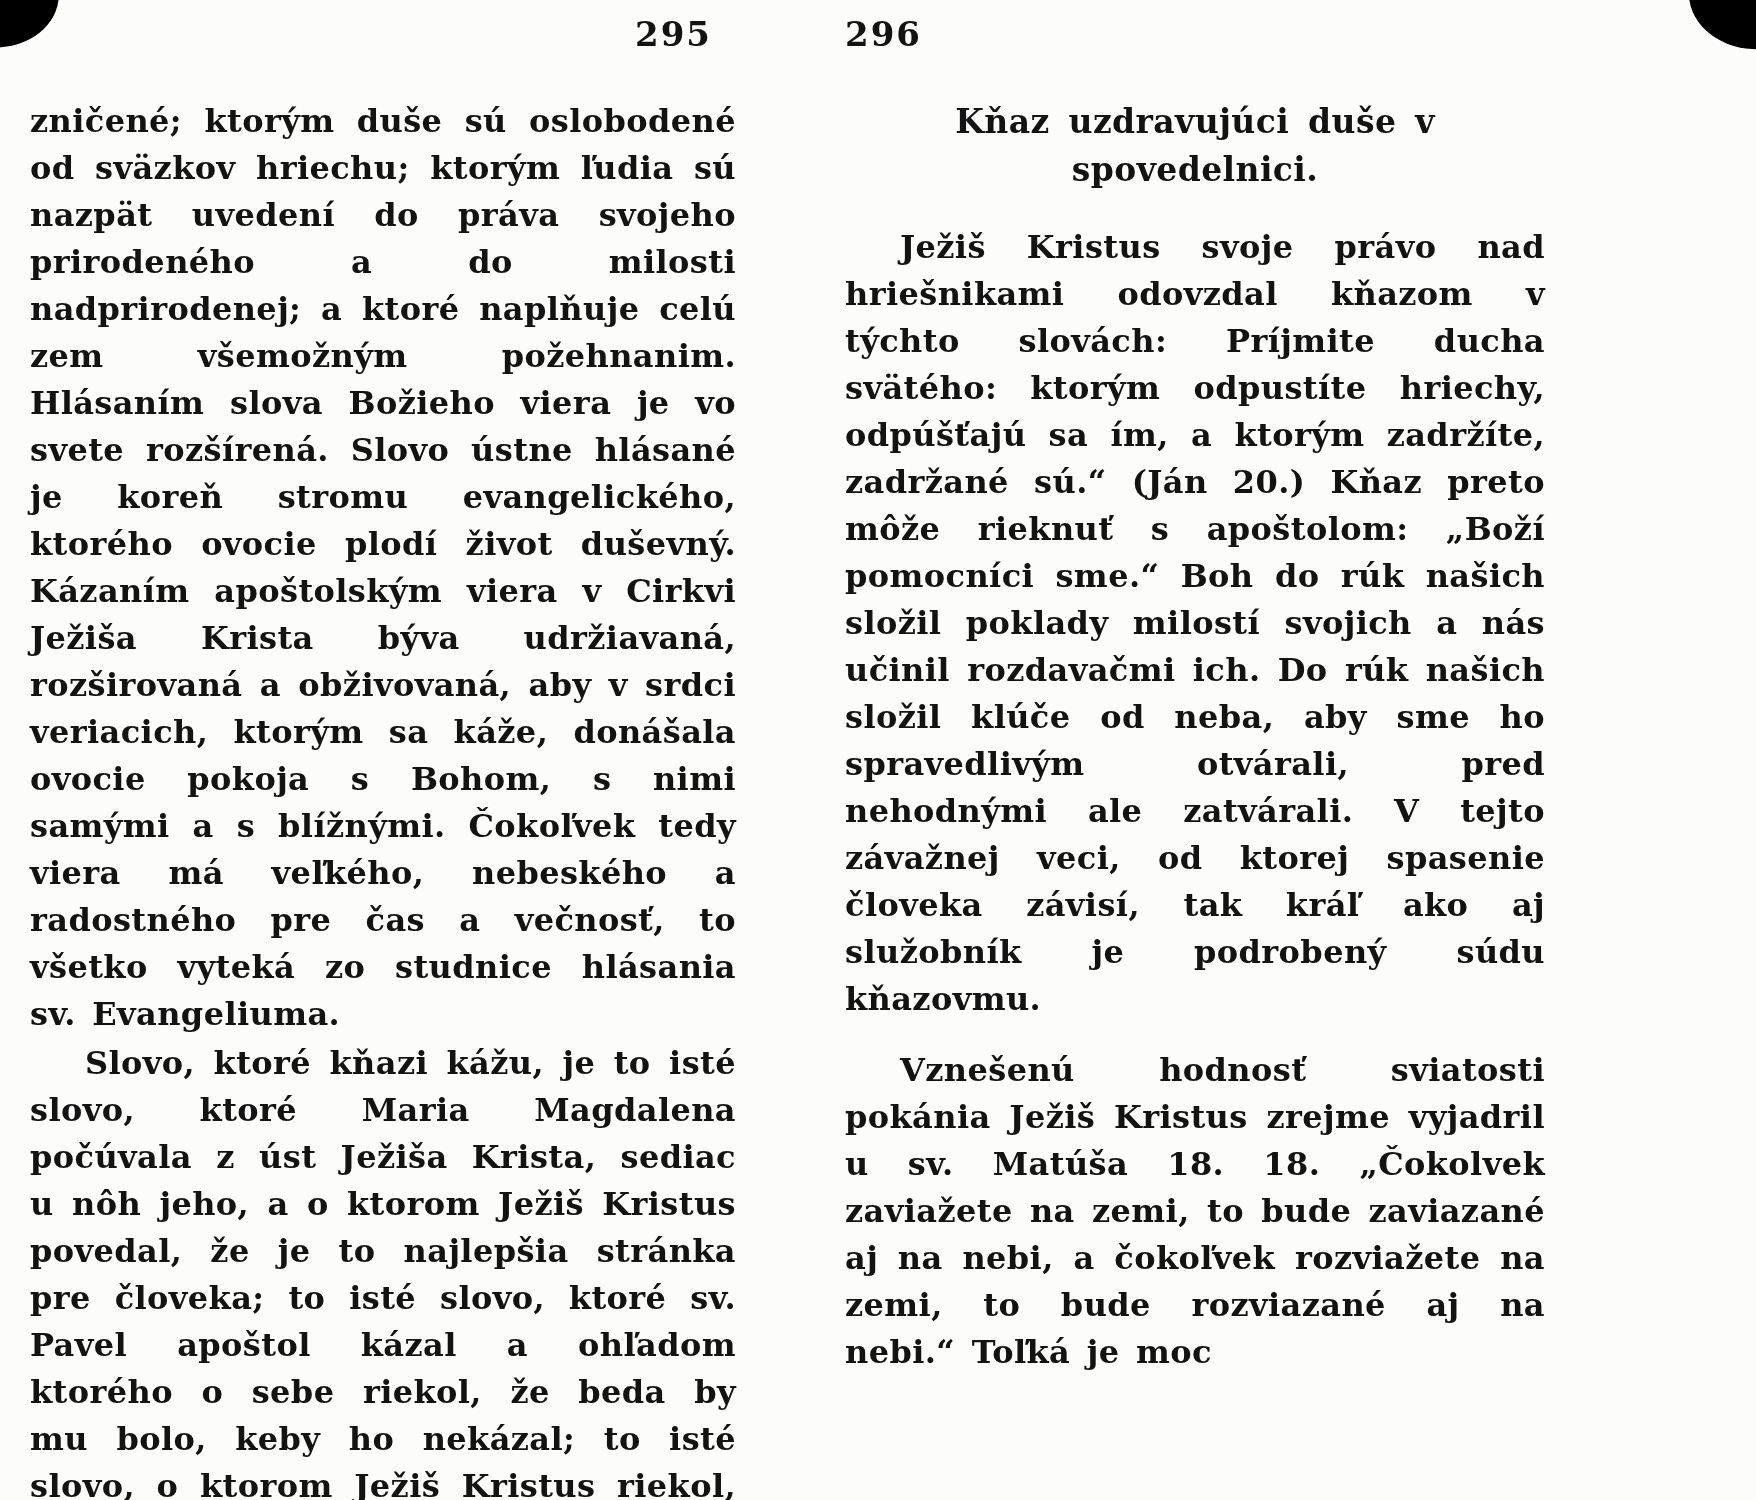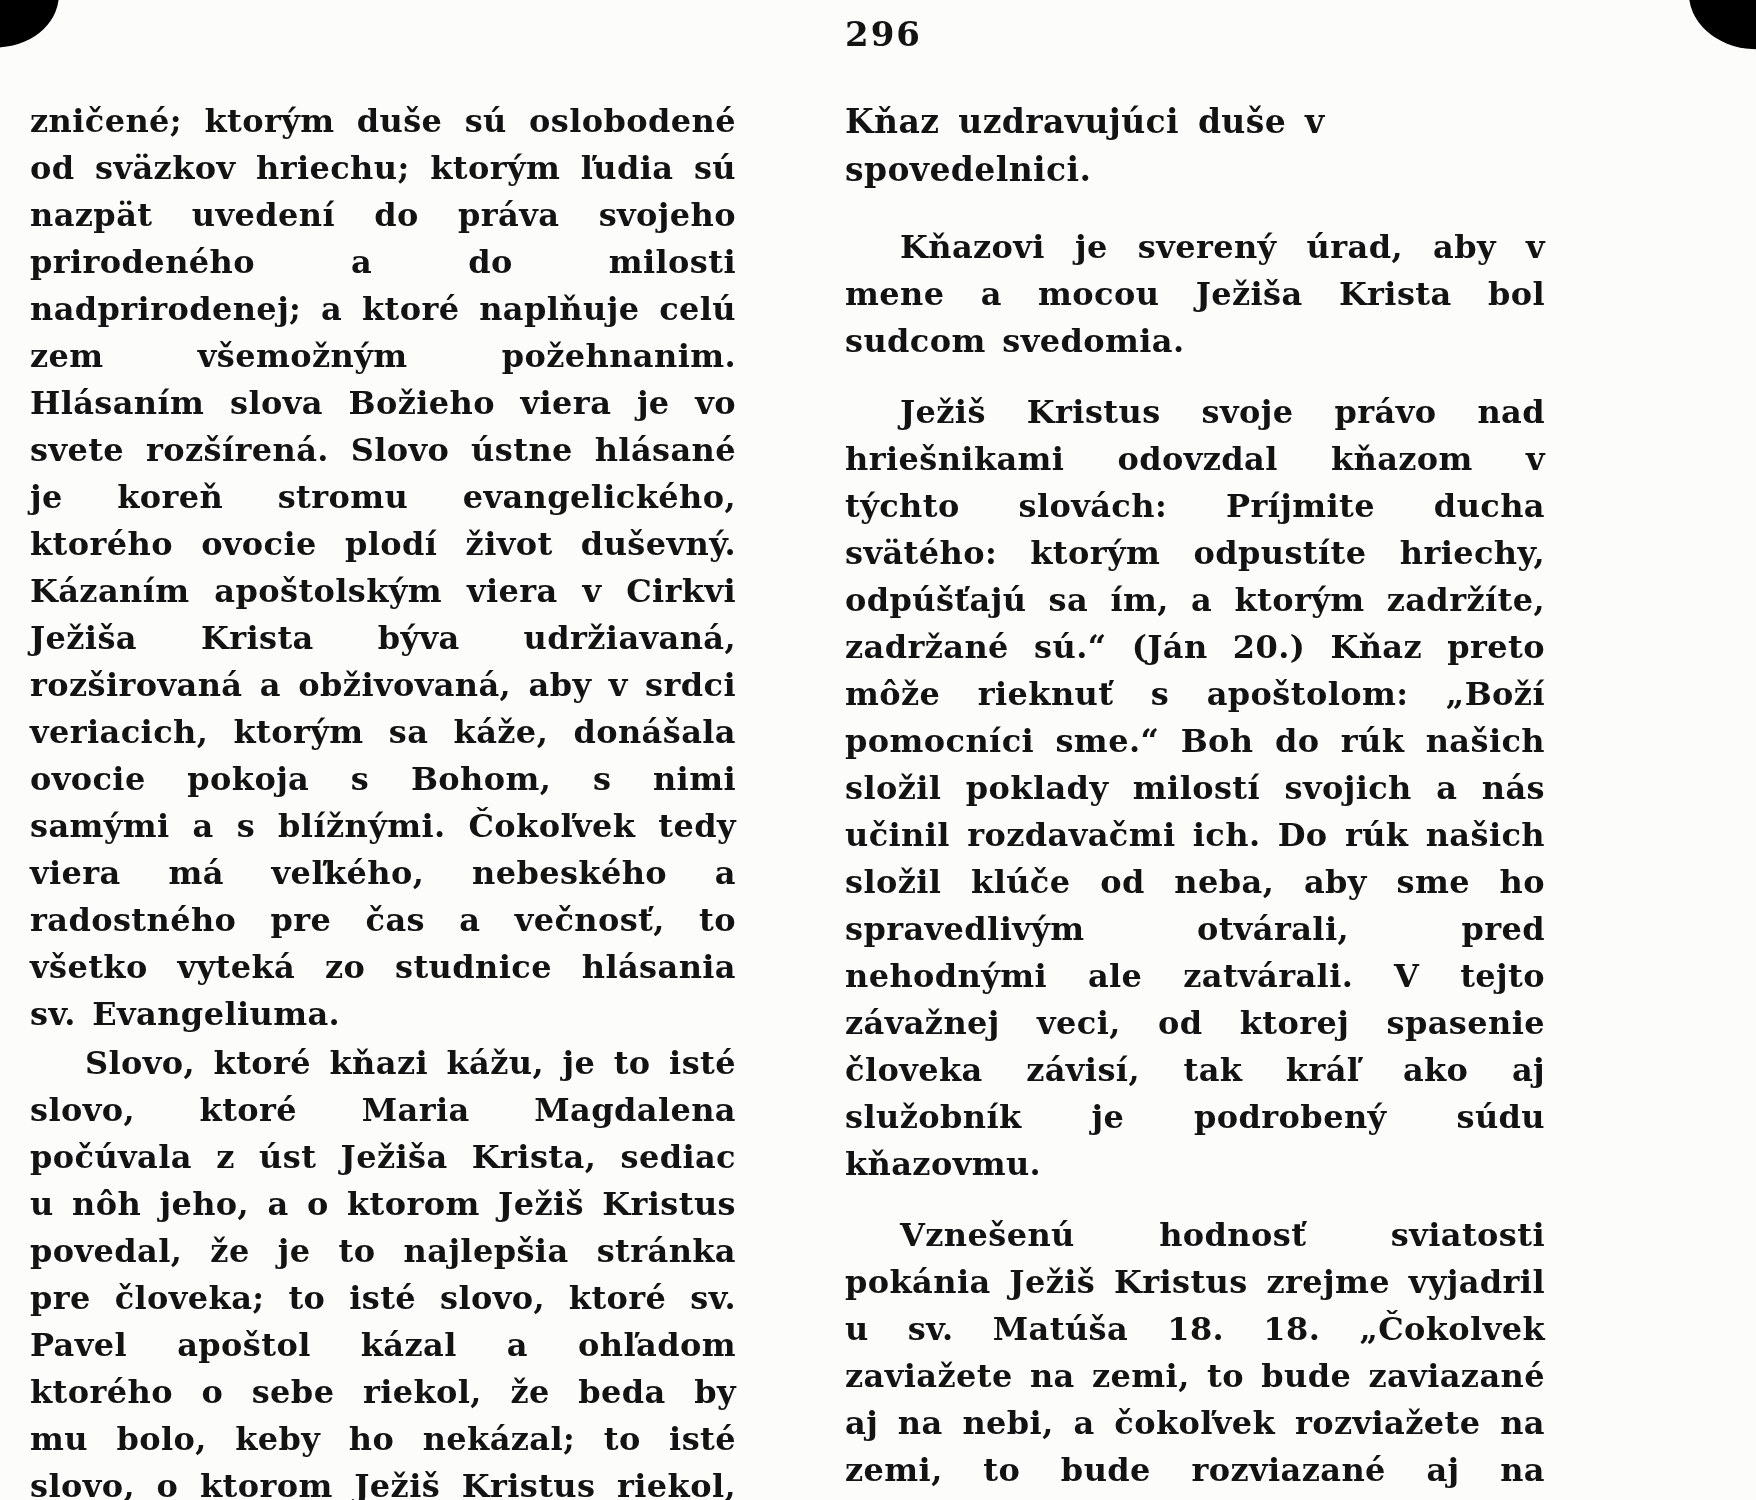--- a/index.html
+++ b/index.html
@@ -79,40 +79,40 @@
     margin-top: 2px;
   }
   .right-col p + p {
     margin-top: 24px;
   }
   .right-col h1 {
     margin: 0 0 30px 0;
     font-size: 33px;
     line-height: 48px;
     font-weight: 700;
-    text-align: left;
+    text-align: center;
     word-spacing: 7px;
   }
 </style>
 </head>
 <body>
 
 <div class="spread">
 
   <div class="artifact tl"></div>
   <div class="artifact tr"></div>
 
+  <div class="pagenum left">295</div>
 
   <div class="pagenum right">296</div>
 
   <div class="col left-col">
     <p class="noindent">zničené; ktorým duše sú oslobodené od sväzkov hriechu; ktorým ľudia sú nazpät uvedení do práva svojeho prirodeného a do milosti nadprirodenej; a ktoré naplňuje celú zem všemožným požehnanim. Hlásaním slova Božieho viera je vo svete rozšírená. Slovo ústne hlásané je koreň stromu evangelického, ktorého ovocie plodí život duševný. Kázaním apoštolským viera v Cirkvi Ježiša Krista býva udržiavaná, rozširovaná a obživovaná, aby v srdci veriacich, ktorým sa káže, donášala ovocie pokoja s Bohom, s nimi samými a s blížnými. Čokoľvek tedy viera má veľkého, nebeského a radostného pre čas a večnosť, to všetko vyteká zo studnice hlásania sv. Evangeliuma.</p>
     <p>Slovo, ktoré kňazi kážu, je to isté slovo, ktoré Maria Magdalena počúvala z úst Ježiša Krista, sediac u nôh jeho, a o ktorom Ježiš Kristus povedal, že je to najlepšia stránka pre človeka; to isté slovo, ktoré sv. Pavel apoštol kázal a ohľadom ktorého o sebe riekol, že beda by mu bolo, keby ho nekázal; to isté slovo, o ktorom Ježiš Kristus riekol, že ho počúva, kto je z Boha.</p>
   </div>
 
   <div class="col right-col">
     <h1>Kňaz uzdravujúci duše v spovedelnici.</h1>
-    <p>Kňazovi je sverený úrad, aby v mene a mocou Ježiša Krista bol sudcom svedomia.</p>
     <p>Ježiš Kristus svoje právo nad hriešnikami odovzdal kňazom v týchto slovách: Príjmite ducha svätého: ktorým odpustíte hriechy, odpúšťajú sa ím, a ktorým zadržíte, zadržané sú.“ (Ján 20.) Kňaz preto môže rieknuť s apoštolom: „Boží pomocníci sme.“ Boh do rúk našich složil poklady milostí svojich a nás učinil rozdavačmi ich. Do rúk našich složil klúče od neba, aby sme ho spravedlivým otvárali, pred nehodnými ale zatvárali. V tejto závažnej veci, od ktorej spasenie človeka závisí, tak kráľ ako aj služobník je podrobený súdu kňazovmu.</p>
     <p>Vznešenú hodnosť sviatosti pokánia Ježiš Kristus zrejme vyjadril u sv. Matúša 18. 18. „Čokolvek zaviažete na zemi, to bude zaviazané aj na nebi, a čokoľvek rozviažete na zemi, to bude rozviazané aj na nebi.“ Toľká je moc</p>
   </div>
 
 </div>
 
 </body></html>

